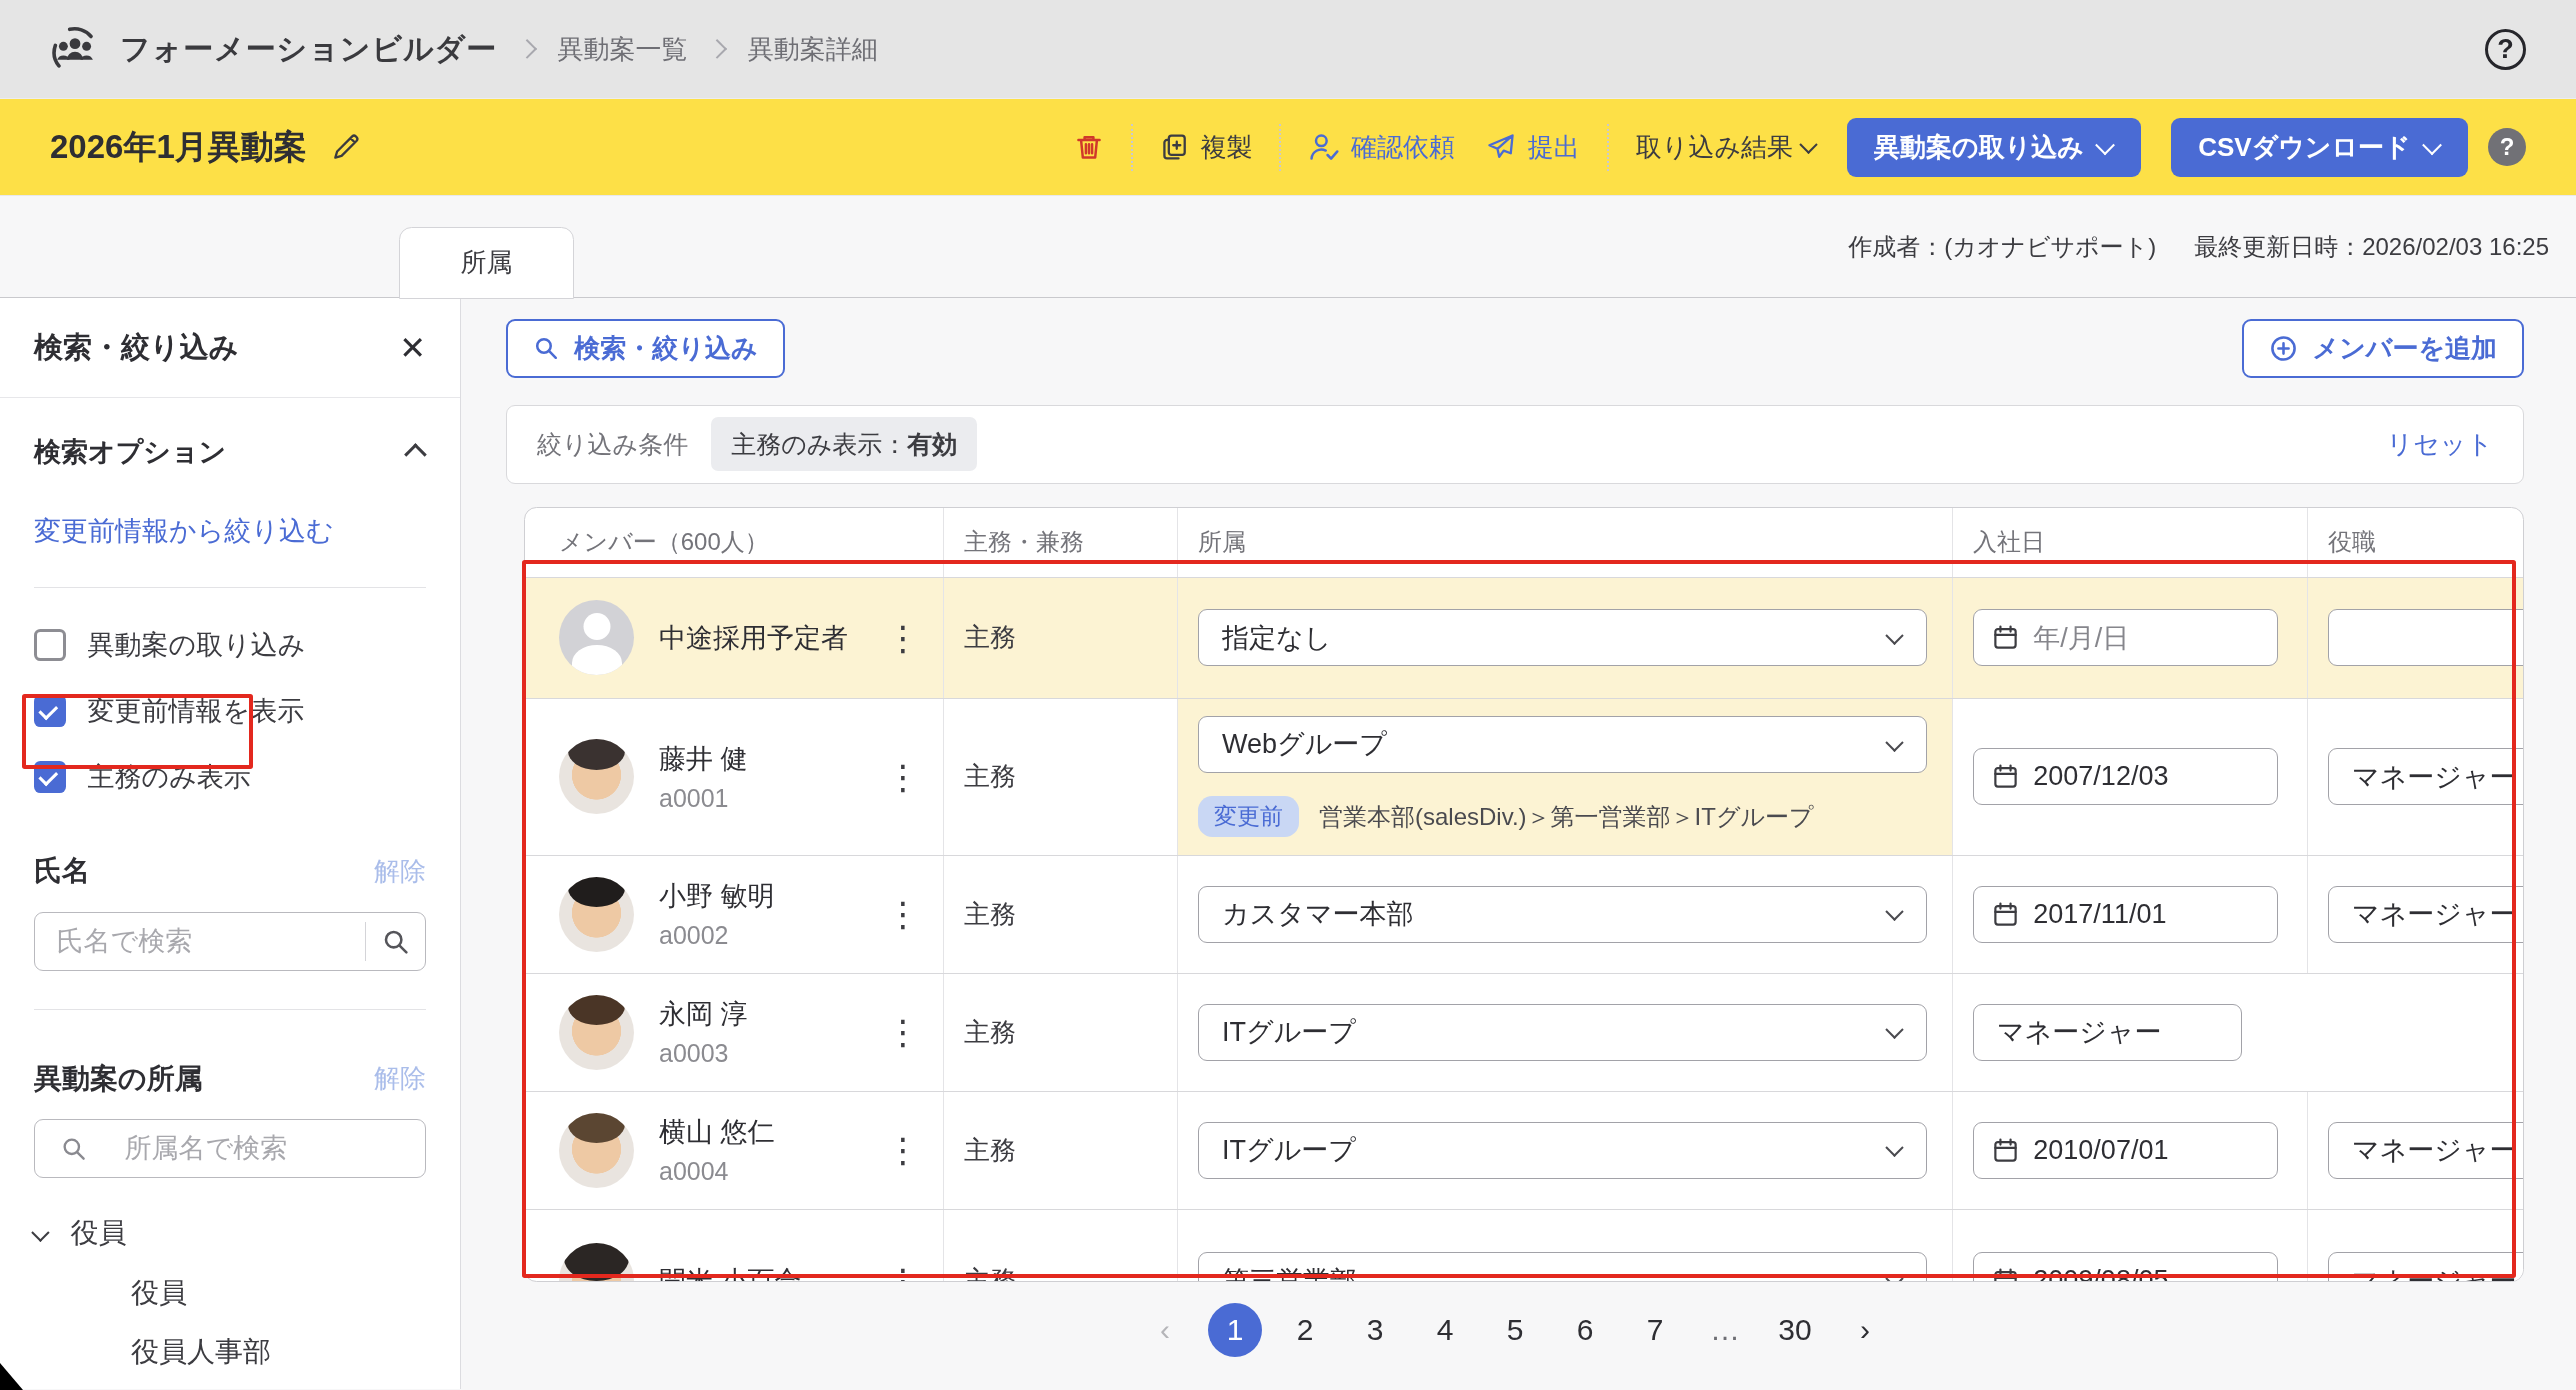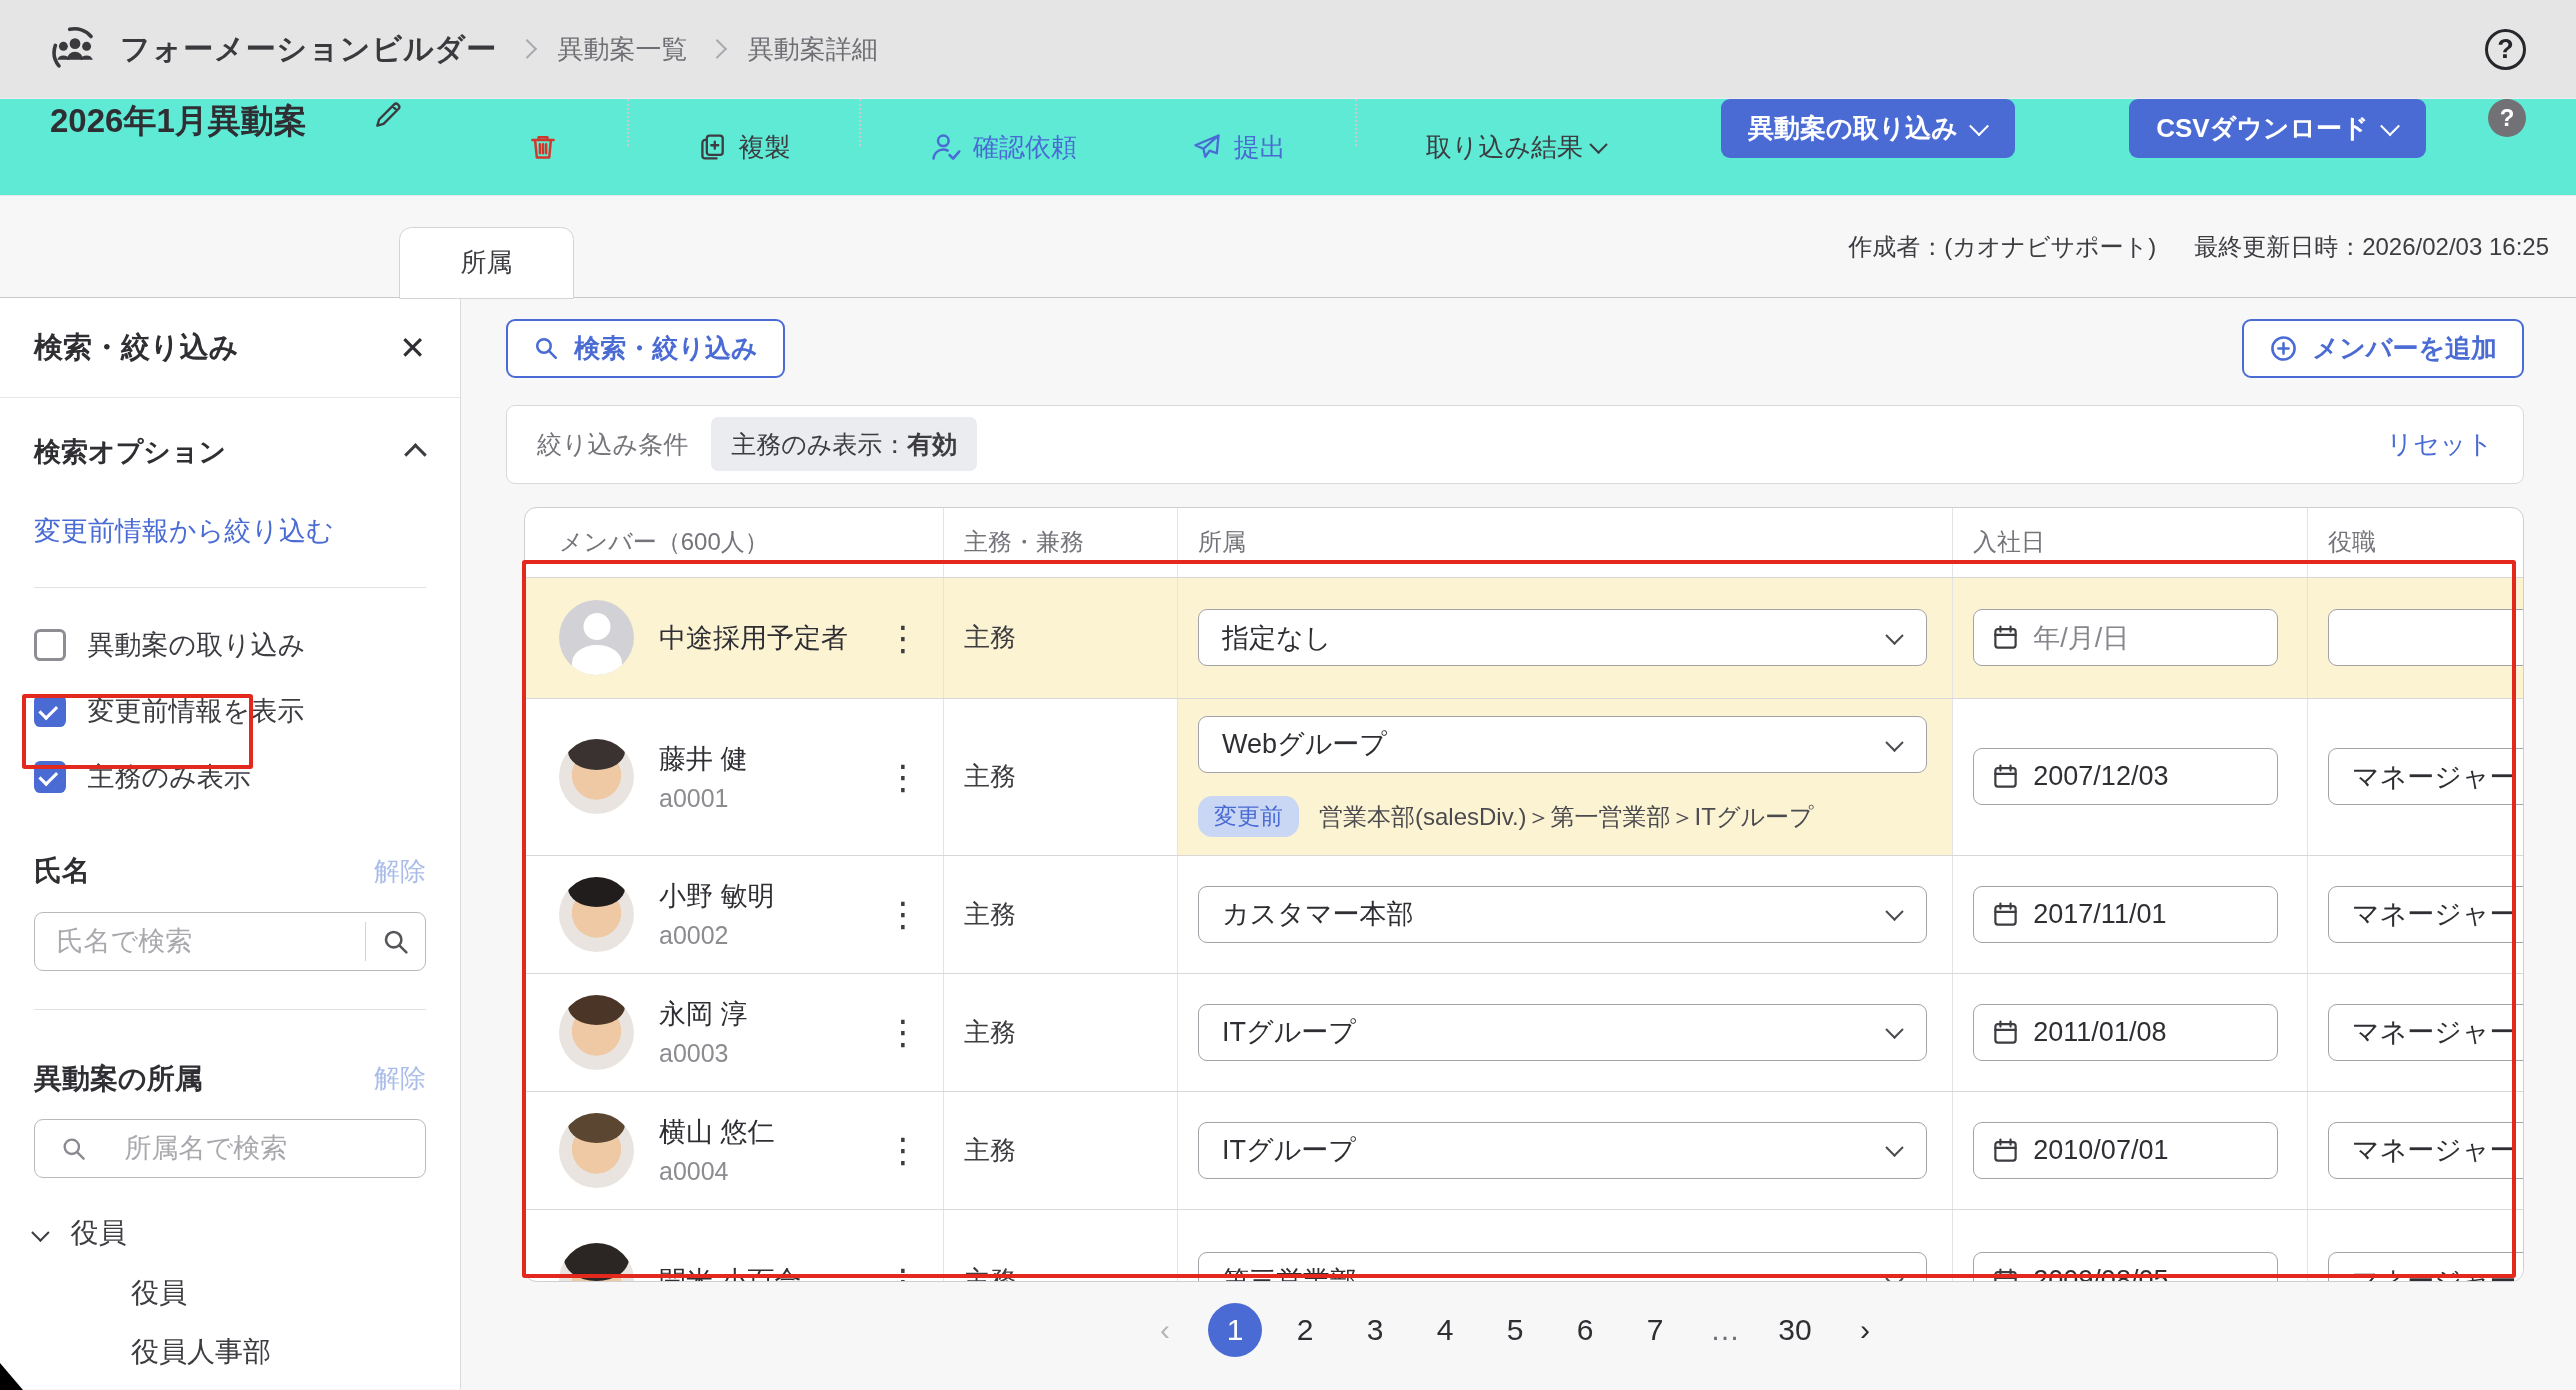--- a/index.html
+++ b/index.html
@@ -10,21 +10,21 @@
   
   .topbar { height:99px; background:#e5e5e5; border-bottom:1.8px solid #ededf0; display:flex; align-items:center; padding:0 50px; }
   .brand-logo { width:50px; height:50px; flex:0 0 auto; }
   .brand-title { font-size:30px; font-weight:bold; color:#3a3a3e; margin-left:20px; letter-spacing:0.9px; }
   .crumb-sep { width:14.3px; height:14.3px; border-top:2.7px solid #a8a8ae; border-right:2.7px solid #a8a8ae; transform:rotate(45deg); margin:0 23px; flex:0 0 auto; }
   .crumb { font-size:26px; color:#6e6e74; }
   .topbar-spacer { flex:1; }
   .help-outline { width:41px; height:41px; border:3.6px solid #26262b; border-radius:50%; display:flex; align-items:center; justify-content:center; font-size:27px; font-weight:bold; color:#26262b; cursor:pointer; }
 
   
-  .titlebar { height:97px; background:#5eead4; border-bottom:1.8px solid #e8e8eb; display:flex; padding:0 50px;gap:42px; }
+  .titlebar { height:97px; background:#fde047; border-bottom:1.8px solid #e8e8eb; display:flex; align-items:center; padding:0 50px; }
   .page-title { font-size:33px; font-weight:bold; color:#2e2e33; }
   .pencil { margin-left:23px; cursor:pointer; }
   .titlebar-spacer { flex:1; }
   .tool { display:flex; align-items:center; gap:10.7px; cursor:pointer; font-size:26px; color:#3c3c41; white-space:nowrap; }
   .tool.blue { color:#4a6bd4; }
   .tb-sep { border-left:2.7px dotted #c9c9ce; height:47px; margin:0 27px; }
   .tb-gap { width:30px; }
   .btn-primary { display:flex; align-items:center; gap:16px; background:#4a6bd4; color:#fff; font-size:26px; font-weight:bold; border-radius:9px; height:59px; padding:0 27px; cursor:pointer; white-space:nowrap; }
   .chev-down-w { width:14.3px; height:14.3px; border-left:2.7px solid #fff; border-bottom:2.7px solid #fff; transform:rotate(-45deg) translateY(-2.7px); }
   .chev-down-d { width:13.4px; height:13.4px; border-left:2.7px solid #3c3c41; border-bottom:2.7px solid #3c3c41; transform:rotate(-45deg) translateY(-2.7px); }
@@ -451,29 +451,20 @@
           </div>
           <div class="tcell duty-cell">
               <span>主務</span>
             </div>
           <div class="tcell dept-cell">
             <div class="select-box">
                 <span>ITグループ</span>
                 <span class="chev"></span>
               </div>
           </div>
-          <div class="tcell date-cell">
-            <div class="date-box">
-              <svg viewBox="0 0 32 32" width="27" height="27">
-                  <rect x="4" y="6" width="24" height="22" rx="3" fill="none" stroke="#3c3c41" stroke-width="2.6"></rect>
-                  <path d="M10 3 v6 M22 3 v6 M4 13 h24" stroke="#3c3c41" stroke-width="2.6" stroke-linecap="round"></path>
-                </svg>
-              <span>2011/01/08</span>
-            </div>
-          </div>
           <div class="tcell role-cell">
             <div class="select-box role-box">
                 <span>マネージャー</span>
               </div>
           </div>
         </div>
 
         <div class="trow tbody-row r5">
           <div class="tcell member member-cell">
             <span class="avatar photo h4"></span>

